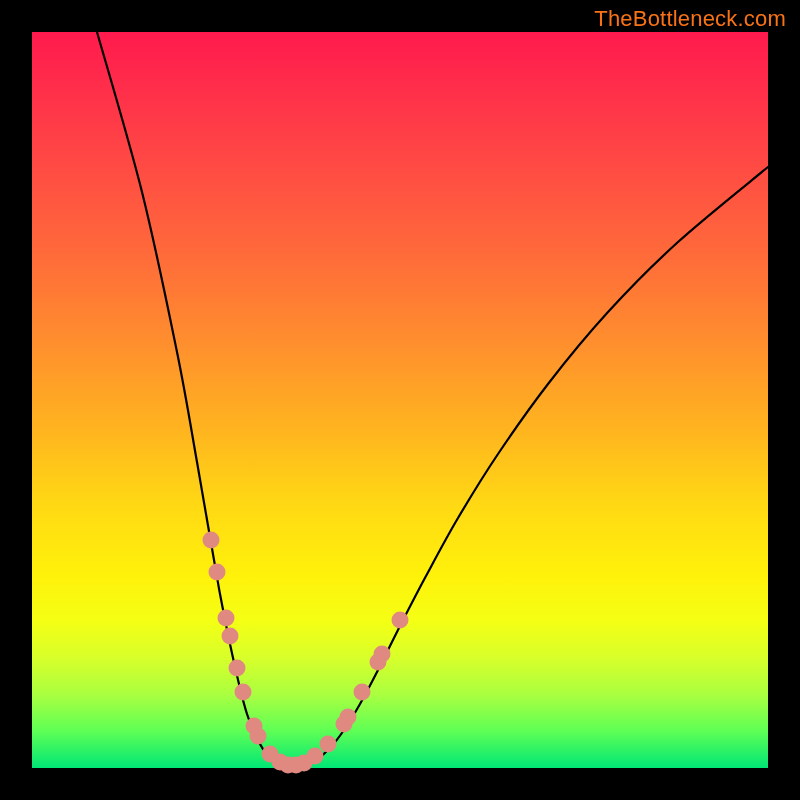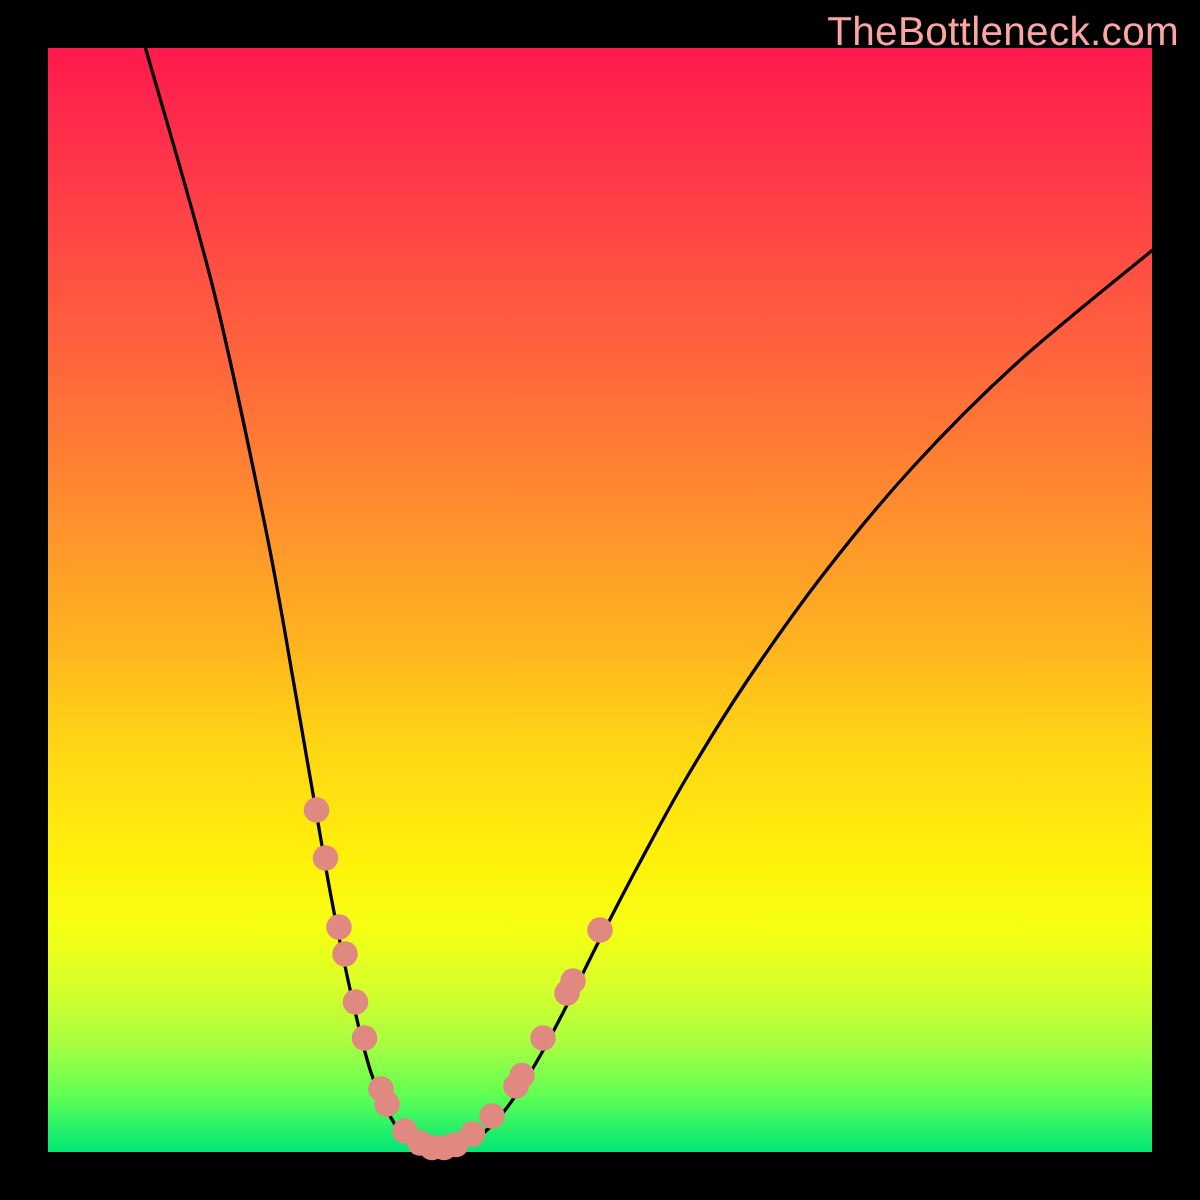--- a/index.html
+++ b/index.html
@@ -40,22 +40,22 @@
       #d8ff2a 85%,
       #aaff40 90%,
       #5eff55 95%,
       #00e676 100%
     );
   }
   .watermark {
     position: absolute;
     top: 6px;
     right: 14px;
-    color: #fca5a5;
-    font-size: 27px;
+    color: #f97316;
+    font-size: 22px;
     font-weight: 400;
     letter-spacing: 0.2px;
     user-select: none;
   }
   svg.curve {
     position: absolute;
     left: 0;
     top: 0;
     width: 736px;
     height: 736px;

